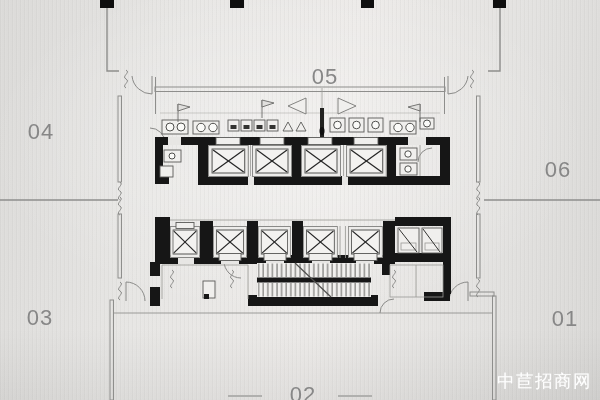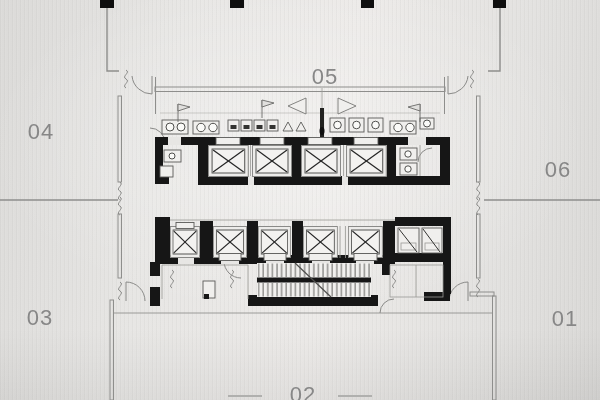--- a/index.html
+++ b/index.html
@@ -253,13 +253,14 @@
   <g text-anchor="middle">
     <text class="lbl" x="41" y="139">04</text>
     <text class="lbl" x="325" y="84">05</text>
     <text class="lbl" x="558" y="177">06</text>
     <text class="lbl" x="40" y="325">03</text>
     <text class="lbl" x="565" y="326">01</text>
     <text class="lbl" x="303" y="402">02</text>
   </g>
 </svg>
 
+<div class="watermark">中苣招商网</div>
 </div>
 
 </body></html>

